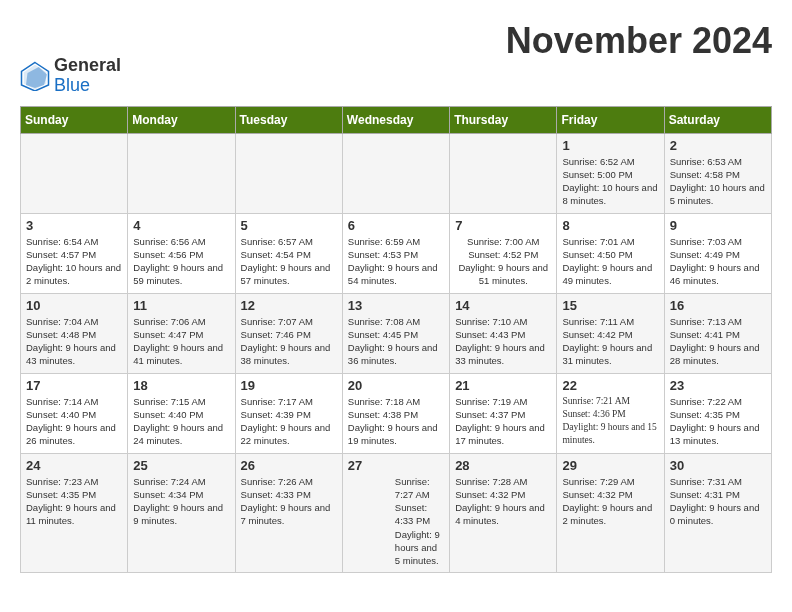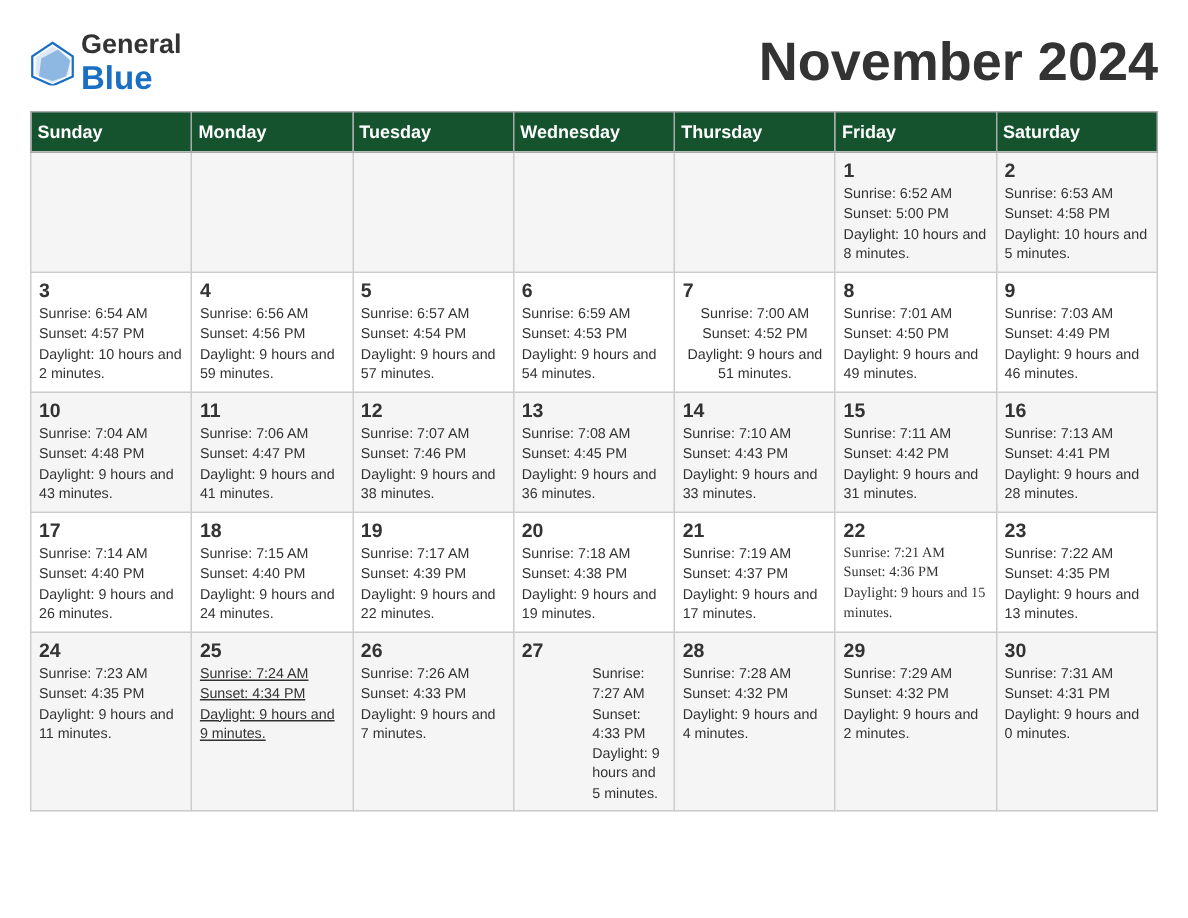--- a/index.html
+++ b/index.html
@@ -13,34 +13,35 @@
     .header {
       display: flex;
       justify-content: space-between;
       align-items: flex-start;
       margin-bottom: 10px;
     }
     .logo {
       display: flex;
       align-items: center;
       gap: 4px;
+      margin-top: 36px;
     }
     .logo-text {
       display: flex;
       flex-direction: column;
       line-height: 1.1;
     }
     .logo-general {
       font-size: 18px;
       font-weight: bold;
       color: #333;
     }
     .logo-blue {
-      font-size: 22px;
-      font-weight: bold;
+      font-size: 18px;
+      font-weight: normal;
       color: #1a6fc4;
     }
     .logo-icon {
       width: 30px;
       height: 30px;
     }
     .title-block {
       text-align: right;
     }
     .month-title {
@@ -51,21 +52,21 @@
     .subtitle {
       font-size: 16px;
       color: #555;
     }
     table {
       width: 100%;
       border-collapse: collapse;
       table-layout: fixed;
     }
     thead tr th {
-      background-color: #14532d;
+      background-color: #4d7c0f;
       color: white;
       font-size: 12px;
       font-weight: bold;
       padding: 6px 4px;
       text-align: left;
       border: 1px solid #aaa;
     }
     tbody tr td {
       vertical-align: top;
       border: 1px solid #ccc;
@@ -279,21 +280,21 @@
       </tr>
       <tr>
         <td>
           <span class="day-number">24</span>
           <div class="day-info" style="white-space: pre-line;">Sunrise: 7:23 AM
 Sunset: 4:35 PM
 Daylight: 9 hours and 11 minutes.</div>
         </td>
         <td>
           <span class="day-number">25</span>
-          <div class="day-info" style="white-space: pre-line; text-decoration: underline;">Sunrise: 7:24 AM
+          <div class="day-info" style="white-space: pre-line;">Sunrise: 7:24 AM
 Sunset: 4:34 PM
 Daylight: 9 hours and 9 minutes.</div>
         </td>
         <td>
           <span class="day-number">26</span>
           <div class="day-info" style="white-space: pre-line;">Sunrise: 7:26 AM
 Sunset: 4:33 PM
 Daylight: 9 hours and 7 minutes.</div>
         </td>
         <td>

